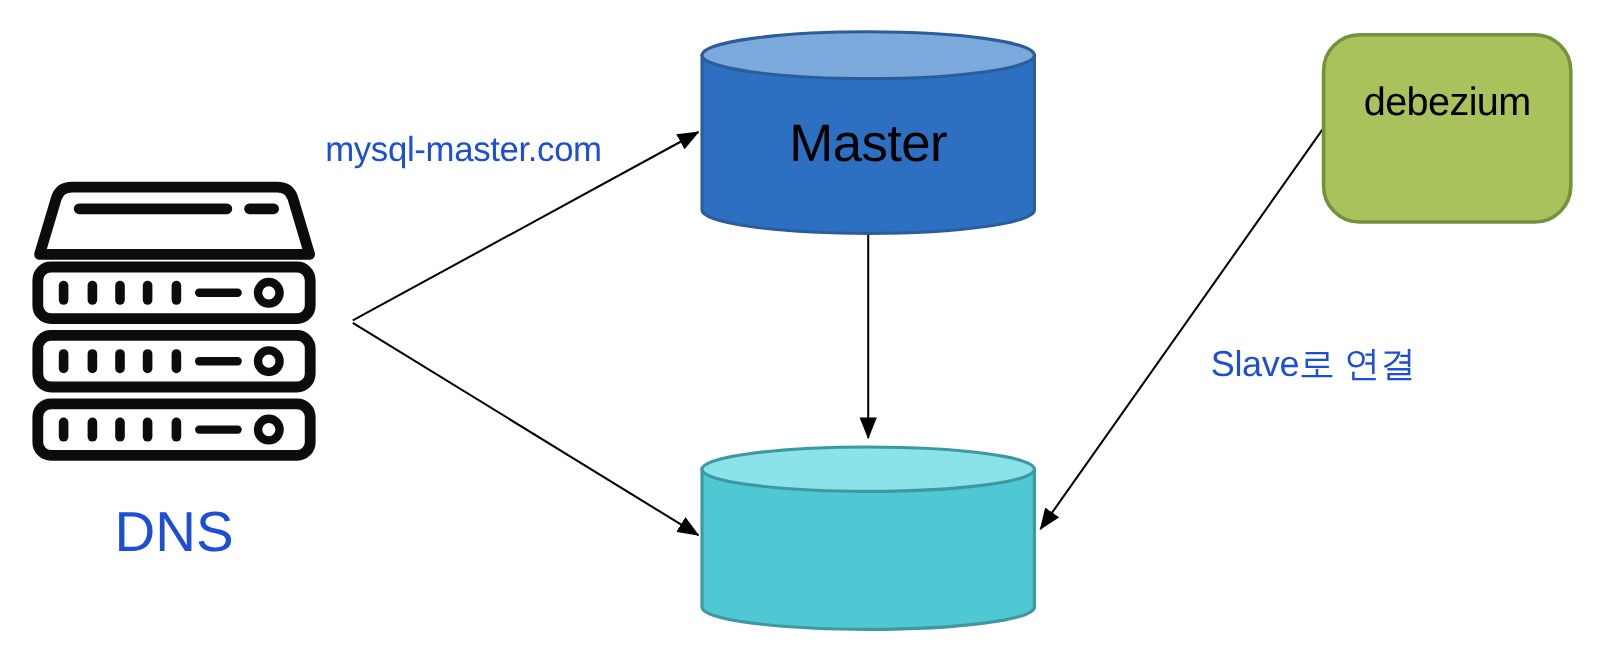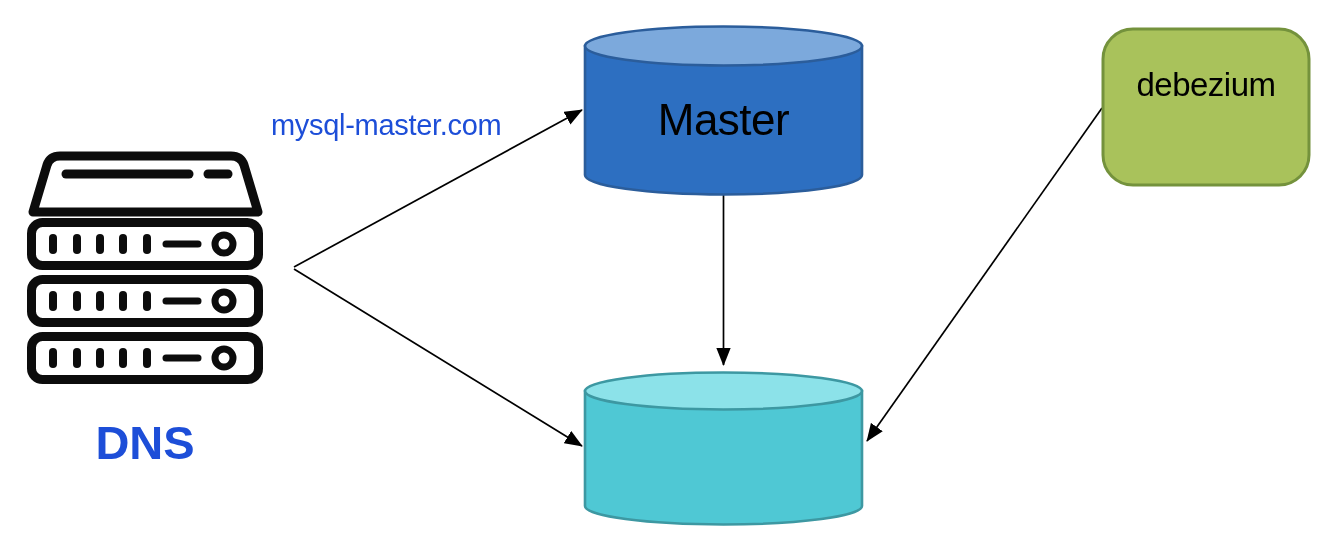--- a/index.html
+++ b/index.html
@@ -12,21 +12,21 @@
   }
   .layer{position:absolute;left:0;top:0;}
   .label{
     position:absolute;
     color:#1d4ed8;
     white-space:nowrap;
     line-height:1.1;
   }
   .edge-label{font-size:29px;font-weight:500;letter-spacing:-0.3px;}
   .node-label{color:#000000;text-align:center;}
-  .dns-label{font-size:47px;font-weight:700;transform:translateX(-50%);}
+  .dns-label{font-size:47px;font-weight:400;transform:translateX(-50%);}
   .master-label,.slave-label{
     left:585px;width:277px;font-size:44px;font-weight:500;letter-spacing:-0.5px;
   }
   .debezium-label{
     left:1103px;top:29px;width:206px;height:112px;
     display:flex;align-items:center;justify-content:center;
     font-size:33px;font-weight:500;letter-spacing:-0.5px;
   }
 </style>
 </head>
@@ -104,14 +104,15 @@
   <div class="label dns-label" style="left:145px;top:417px;">DNS</div>
 
   <div class="label node-label master-label" style="top:96px;">Master</div>
 
 
   <div class="label node-label debezium-label">debezium</div>
 
   <div class="label edge-label" style="left:271px;top:110px;">mysql-master.com</div>
 
 
+  <div class="label edge-label" style="left:1009px;top:287px;font-size:30px;">Slave로 연결</div>
 
 </div>
 
 </body></html>

